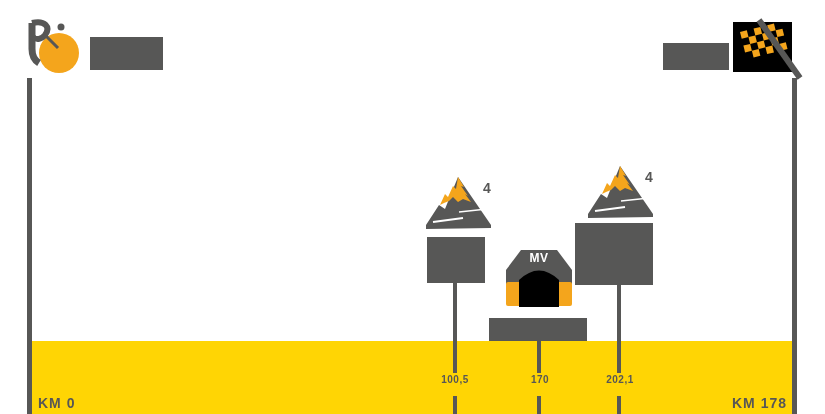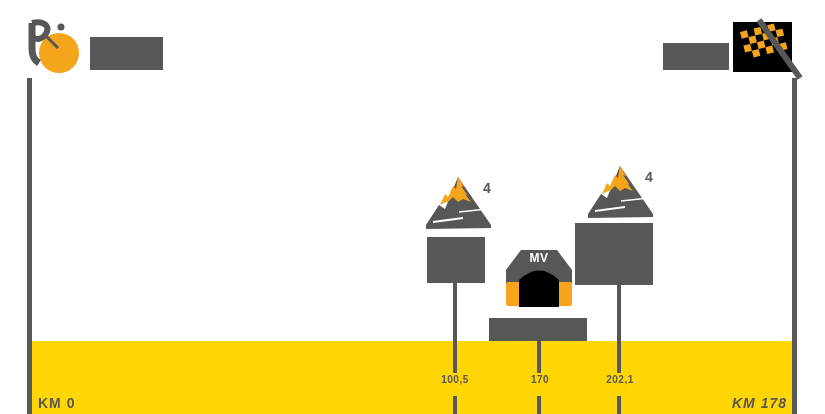--- a/index.html
+++ b/index.html
@@ -86,15 +86,15 @@
     <line x1="8" y1="48" x2="38" y2="44" stroke="#ffffff" stroke-width="2"></line>
     <line x1="34" y1="38" x2="62" y2="35" stroke="#ffffff" stroke-width="1.5"></line>
     <text x="62" y="19" font-size="14" fill="#575756" text-anchor="middle">4</text>
   </svg>
   <div class="abs graybox" style="left:575px;top:223px;width:78px;height:62px;z-index:2;"></div>
   <div class="abs tick" style="left:617px;top:285px;height:88px;"></div>
   <div class="abs kmnum" style="left:580px;top:374px;width:80px;">202,1</div>
   <div class="abs tick" style="left:617px;top:396px;height:18px;"></div>
 
   <div class="abs kmend" style="left:38px;top:395px;">KM 0</div>
-  <div class="abs kmend" style="left:707px;top:395px;width:80px;text-align:right;font-style:italic;">KM 178</div>
+  <div class="abs kmend" style="left:707px;top:395px;width:80px;text-align:right;">KM 178</div>
 
 </div>
 
 </body></html>

